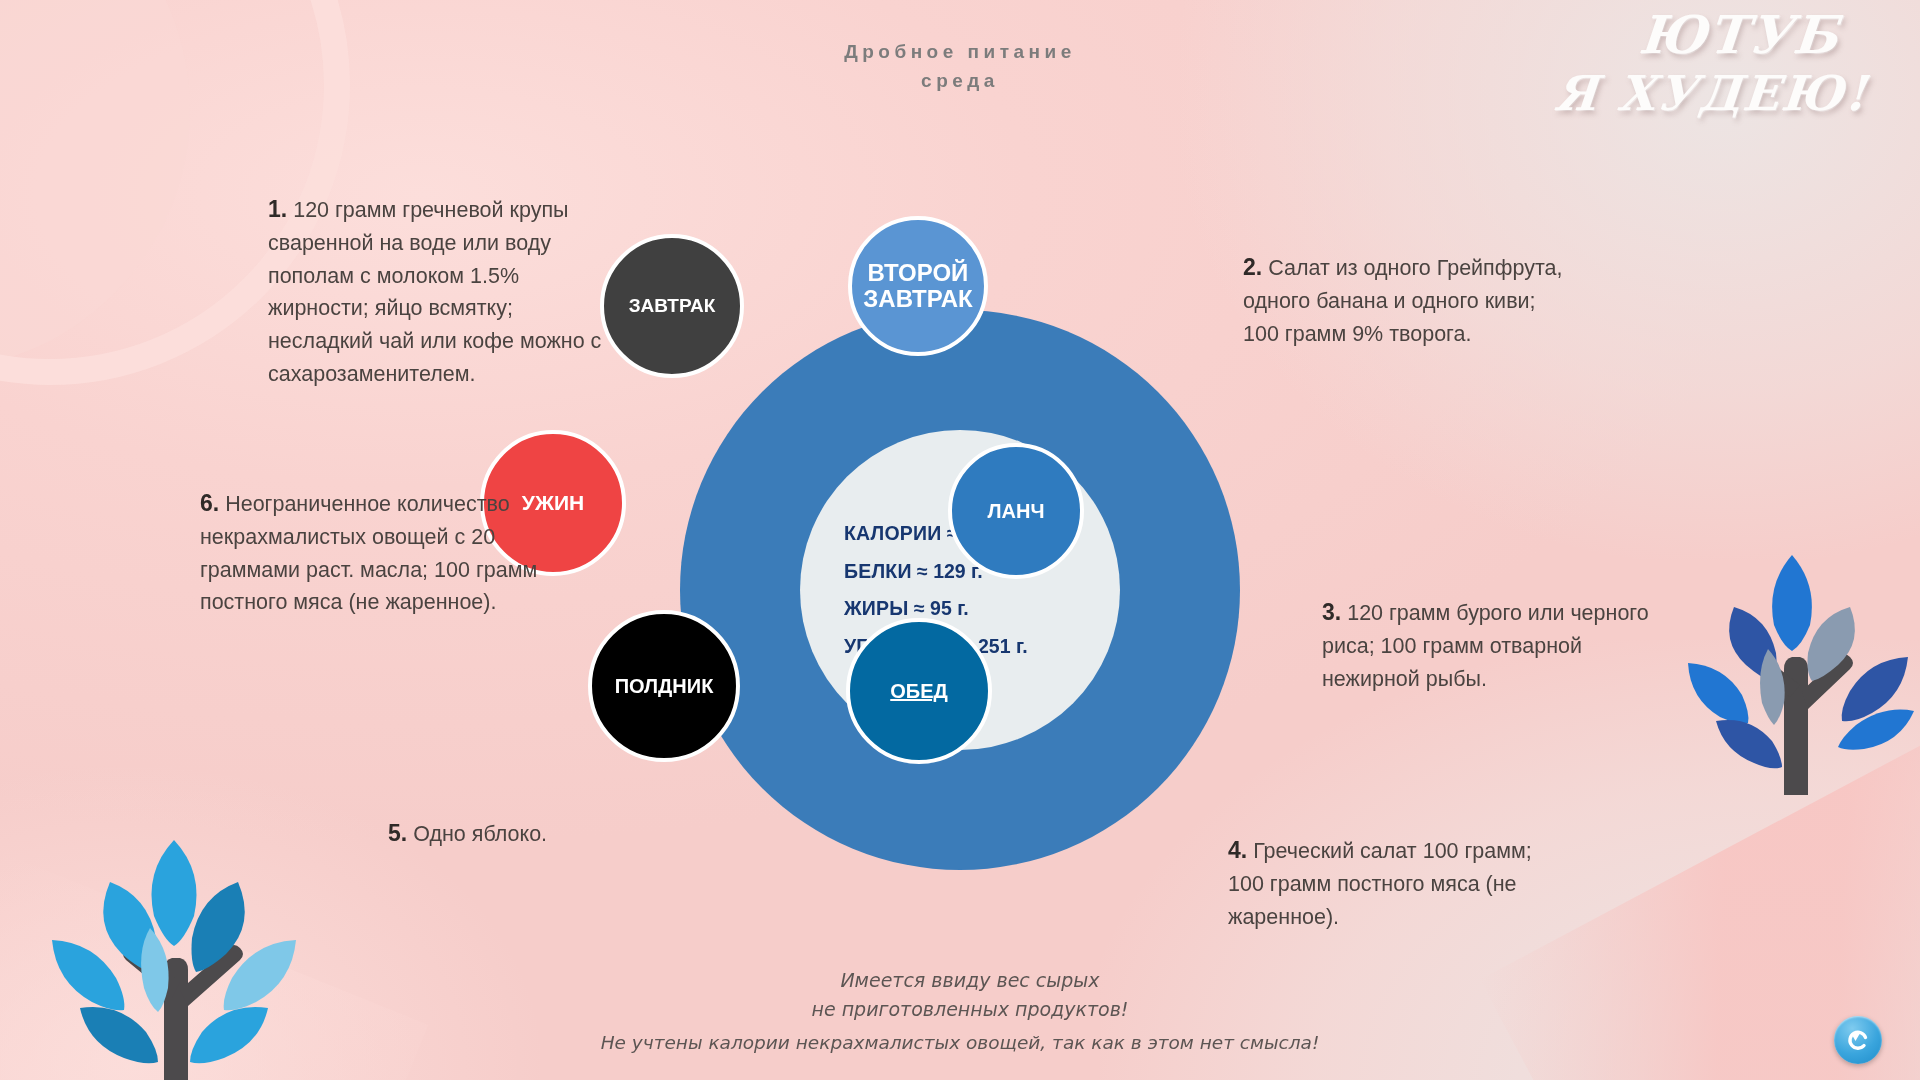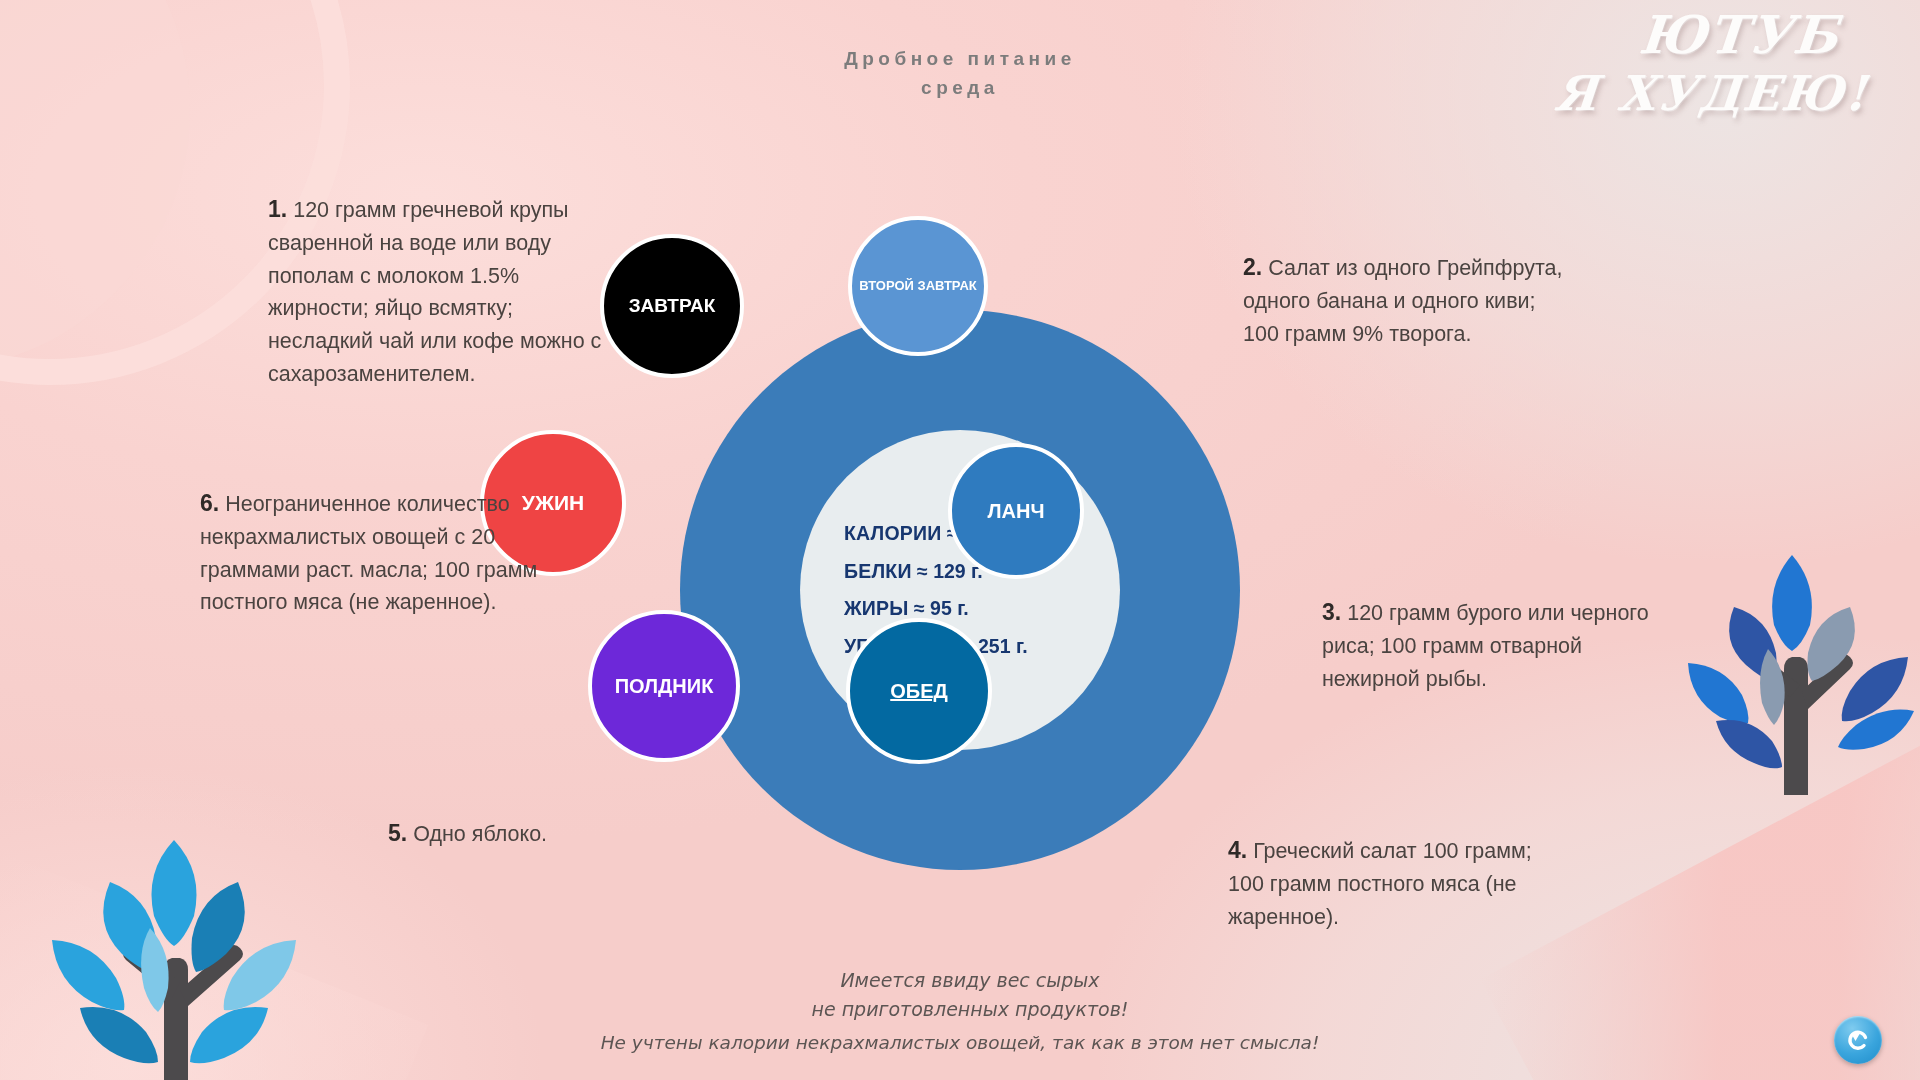--- a/index.html
+++ b/index.html
@@ -59,21 +59,21 @@
     text-align:center; pointer-events:none;
   }
   #title {
     font-size:30px; font-weight:bold; color:#173770;
     letter-spacing:0.2px; line-height:1.22;
     text-align:center;
     width:760px; margin:0 auto;
   }
   #title .l2 { display:block; }
   #subtitle {
-    margin-top:22px;
+    margin-top:15px;
     font-size:19px; font-weight:bold; color:#7c7c7c;
     letter-spacing:4.5px; line-height:1.55;
   }
   #subtitle .day { display:block; }
 
   
   #logo {
     position:absolute; right:48px; top:8px; z-index:8;
     text-align:right; pointer-events:none;
   }
@@ -114,25 +114,25 @@
 
   
   .bubble {
     position:absolute; border-radius:50%;
     border:4px solid #ffffff;
     display:flex; align-items:center; justify-content:center;
     text-align:center; color:#ffffff;
     font-weight:bold; line-height:1.1;
     z-index:5;
   }
-  .b-breakfast   { left:-48px;  top:-44px;  width:144px; height:144px; background:#000000; font-size:19px; }
-  .b-second      { left:200px;  top:-62px;  width:140px; height:140px; background:#5a95d3; font-size:13px; }
+  .b-breakfast   { left:-48px;  top:-44px;  width:144px; height:144px; background:#404040; font-size:19px; }
+  .b-second      { left:200px;  top:-62px;  width:140px; height:140px; background:#5a95d3; font-size:24px; }
   .b-lunch       { left:300px;  top:165px;  width:136px; height:136px; background:#2f7bbf; font-size:20px; }
   .b-dinner2     { left:198px;  top:340px;  width:146px; height:146px; background:#0369a1; font-size:20px;text-decoration:underline; }
-  .b-afternoon   { left:-60px;  top:332px;  width:152px; height:152px; background:#6d28d9; font-size:20px; }
+  .b-afternoon   { left:-60px;  top:332px;  width:152px; height:152px; background:#000000; font-size:20px; }
   .b-supper      { left:-168px; top:152px;  width:146px; height:146px; background:#ef4444; font:bold 21px "Liberation Sans", sans-serif; }
 
   
   .item {
     position:absolute; z-index:6;
     font-size:21.5px; color:#4a4340; line-height:1.52;
     font-family:"Liberation Sans", sans-serif;
   }
   .item .num { font-weight:bold; color:#2f2a28; font-size:23px; }
   .item-1 { left:268px; top:192px;  width:346px; }

